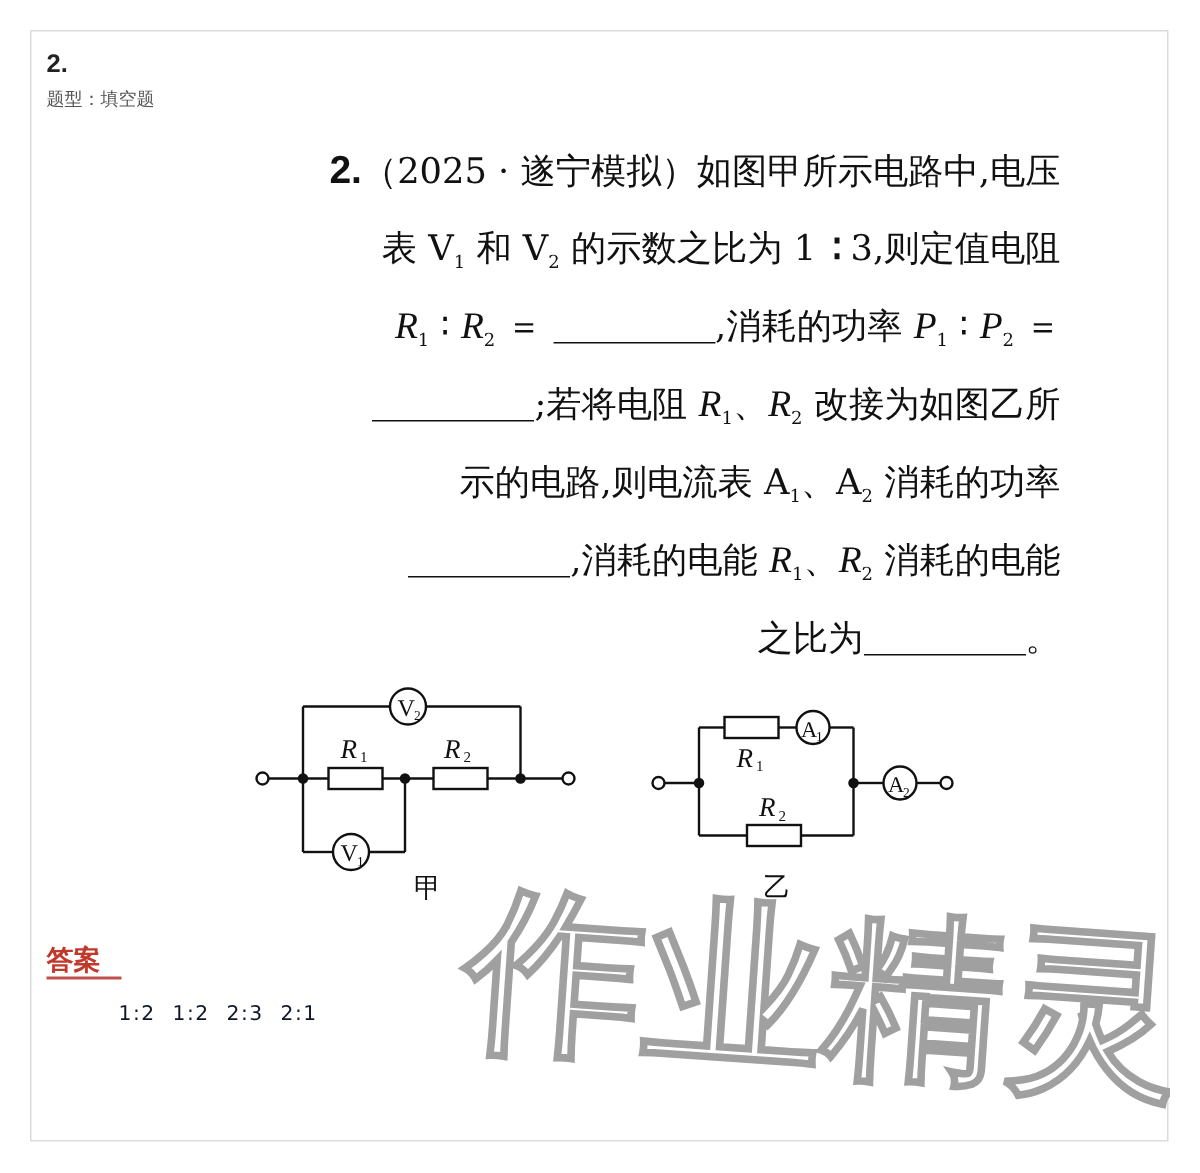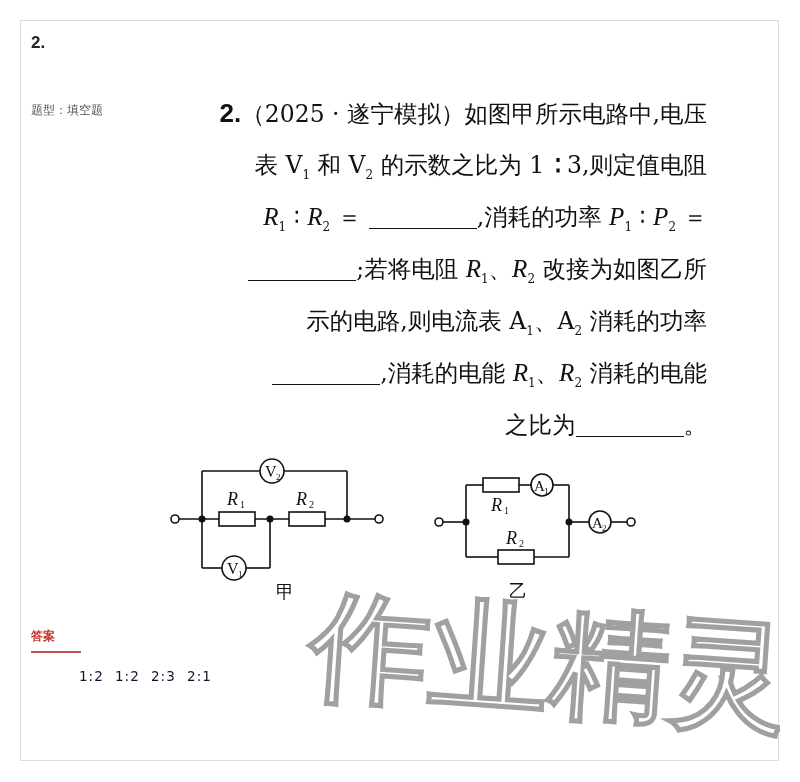--- a/index.html
+++ b/index.html
@@ -1,28 +1,28 @@
 <!DOCTYPE html>
 <html><head>
 <meta charset="utf-8">
 <style>
   html, body { margin: 0; padding: 0; background: #ffffff; }
   body { width: 800px; height: 782px; position: relative; overflow: hidden; font-family: "DejaVu Sans", sans-serif; }
   .card { position: absolute; left: 20px; top: 20px; width: 759px; height: 741px; border: 1px solid #dcdcdc; box-sizing: border-box; background: #fff; }
   .qnum { position: absolute; left: 10px; top: 12px; font-size: 17px; font-weight: bold; color: #222; font-family: "Liberation Sans", sans-serif; }
-  .qtype { position: absolute; left: 10px; top: 37px; font-size: 12px; color: #555; margin-top: 44px; }
+  .qtype { position: absolute; left: 10px; top: 37px; font-size: 12px; color: #555; }
   .question { position: absolute; left: 86px; top: 66px; width: 600px; font-family: "DejaVu Serif", serif; font-size: 23.5px; color: #111; }
   .line { height: 52px; line-height: 52px; white-space: nowrap; position: relative; text-align: right; }
   .line.indent { padding-left: 30px; }
   .bignum { font-family: "Liberation Sans", sans-serif; font-weight: bold; font-size: 26px; }
   .blank { display: inline-block; width: 108px; border-bottom: 1.5px solid #111; height: 28px; vertical-align: -4px; }
   .ital { font-style: italic; font-family: "Liberation Serif", serif; font-size: 25px; }
   sub { font-size: 12px; }
   .diagram { position: absolute; left: 0; top: 0; }
-  .answer-label { position: absolute; left: 10px; top: 607px; font-size: 12px; font-weight: bold; color: #c0392b; }
+  .answer-label { position: absolute; left: 10px; top: 607px; font-size: 18px; font-weight: bold; color: #c0392b; }
   .answer-underline { position: absolute; left: 10px; top: 630px; width: 50px; height: 2px; background: #c0504d; }
   .answer-text { position: absolute; left: 10px; top: 647px; font-size: 13.5px; color: #0f172a; letter-spacing: 1px; word-spacing: 6px; margin-left: 48px; }
   .watermark { position: absolute; left: 0; top: 0; pointer-events: none; }
 </style>
 </head>
 <body>
 
 <div class="card">
   <div class="qnum">2.</div>
   <div class="qtype">题型：填空题</div>

